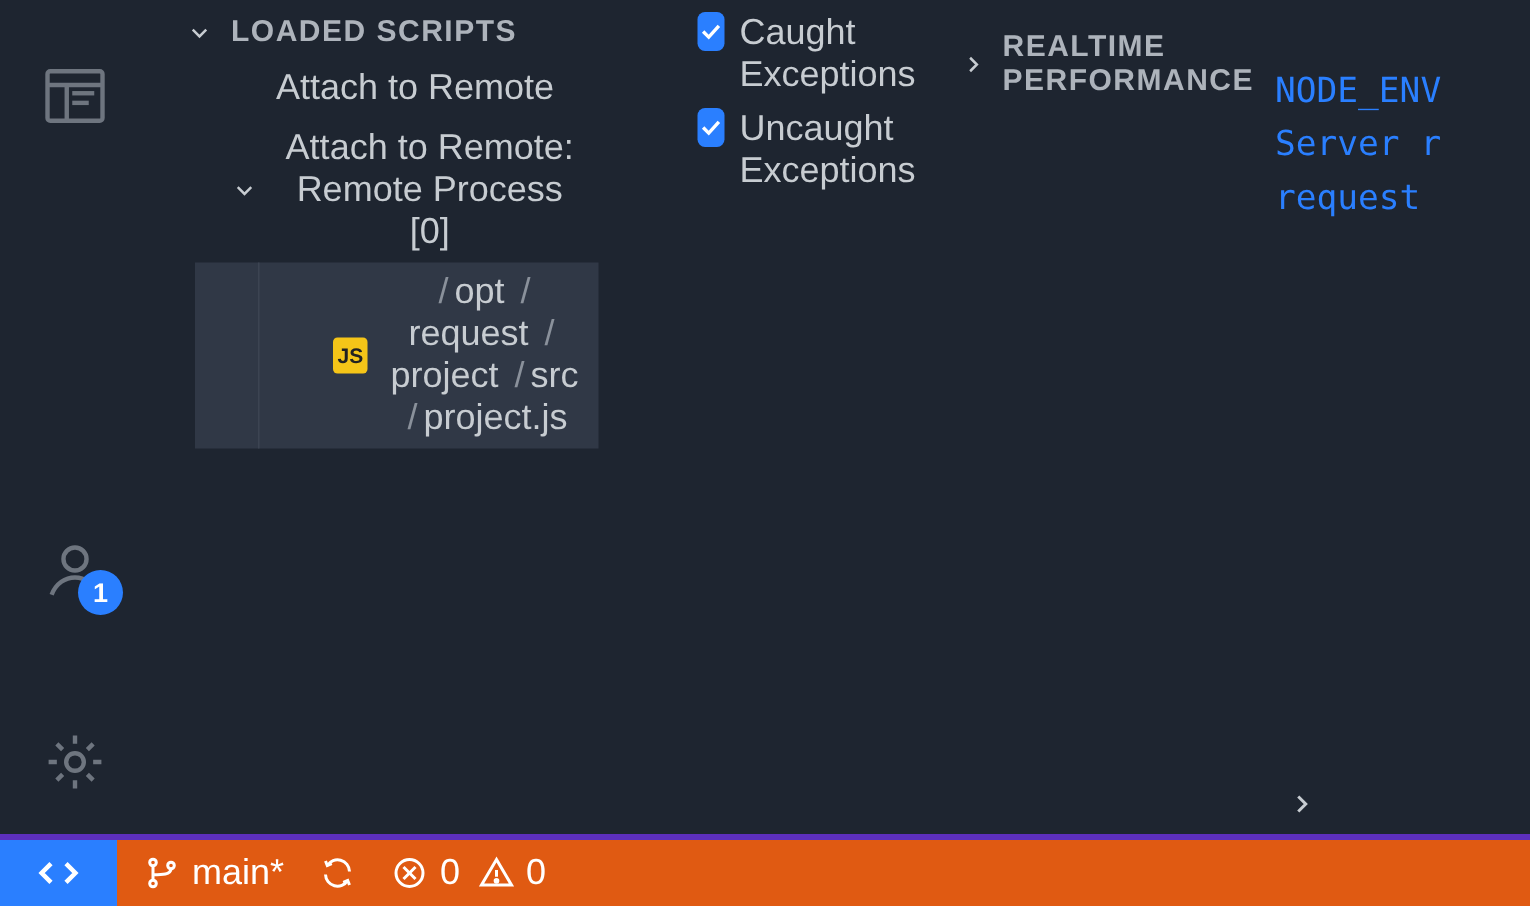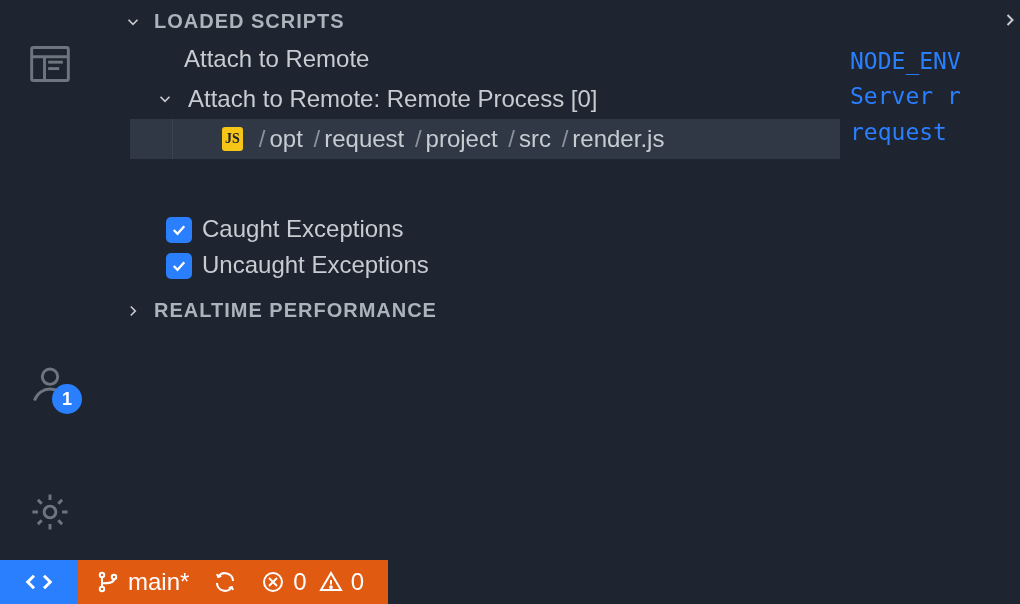--- a/index.html
+++ b/index.html
@@ -3,44 +3,44 @@
 <meta charset="utf-8">
 <style>
   * { box-sizing: border-box; margin: 0; padding: 0; }
   html, body { width: 1020px; height: 604px; overflow: hidden; font-family: -apple-system, BlinkMacSystemFont, "Segoe UI", sans-serif; background: #1e2530; color: #c7ccd1; }
   .app { display: flex; width: 100%; height: 100%; flex-direction: column; }
   .main { flex: 1; display: flex; min-height: 0; }
   .activity-bar { width: 100px; background: #1e2530; display: flex; flex-direction: column; align-items: center; padding-top: 40px; gap: 70px; }
   .activity-icon { width: 48px; height: 48px; display: flex; align-items: center; justify-content: center; color: #6e757f; position: relative; }
   .activity-icon svg { width: 44px; height: 44px; }
   .badge { position: absolute; bottom: -6px; right: -8px; background: #2a7fff; color: #fff; border-radius: 50%; width: 30px; height: 30px; font-size: 18px; font-weight: 600; display: flex; align-items: center; justify-content: center; }
-  .sidebar { flex: 1; background: #1e2530; display: flex; flex-direction: column; padding-top: 4px; min-width: 0; }
+  .sidebar { flex: 1; background: #1e2530; display: flex; flex-direction: row; padding-top: 4px; min-width: 0; }
   .section { display: flex; flex-direction: column; }
   .section-header { display: flex; align-items: center; gap: 10px; padding: 6px 0 6px 22px; font-size: 20px; font-weight: 700; letter-spacing: 1px; color: #adb3bb; text-transform: uppercase; cursor: pointer; }
   .chev { width: 22px; height: 22px; display:inline-flex; align-items:center; justify-content:center; }
   .chev svg { width: 18px; height: 18px; }
   .tree { display: flex; flex-direction: column; padding-left: 30px; font-size: 24px; color: #c7ccd1; }
   .tree-row { display: flex; align-items: center; gap: 12px; padding: 6px 10px 6px 20px; border-radius: 0; position: relative; text-align: center; }
   .tree-row.indent1 { padding-left: 54px; }
   .tree-row.indent2 { padding-left: 92px; }
   .tree-row.selected { background: #303846; }
   .tree-guide { position:absolute; left:42px; top:0; bottom:0; width:1px; background:#3c4452; }
-  .js-badge { background:#f5c518; color:#222; font-weight:700; font-size:14px; padding:4px 3px; border-radius:3px; font-family: Liberation Serif, serif; letter-spacing:0; }
+  .js-badge { background:#f5c518; color:#222; font-weight:700; font-size:14px; padding:4px 3px; border-radius:3px; font-family: Liberation Sans, sans-serif; letter-spacing:0; }
   .folder-icon { width: 24px; height: 24px; display:inline-flex; }
   .path-sep { color:#8a919b; padding: 0 4px; }
   .spacer-v { height: 52px; }
   .breakpoints-list { padding-left: 66px; font-size: 24px; }
-  .bp-row { display:flex; align-items:flex-end; gap:10px; padding:4px 0; }
+  .bp-row { display:flex; align-items:flex-start; gap:10px; padding:4px 0; }
   .checkbox { width:26px; height:26px; background:#2a7fff; border-radius:5px; display:inline-flex; align-items:center; justify-content:center; }
   .checkbox svg { width:18px; height:18px; }
   .realtime { margin-top: 10px; }
   .terminal { width: 180px; background:#1e2530; padding: 8px 0 0 10px; font-family: "Menlo", "Consolas", monospace; color:#2a7fff; font-size:23px; line-height:1.55; white-space:pre; overflow:hidden; }
   .terminal-footer { height: 40px; display:flex; align-items:center; padding-left: 18px; color:#adb3bb; }
   .terminal-footer svg { width:20px; height:20px; }
-  .statusbar-wrap { display:flex; flex-direction: row; }
+  .statusbar-wrap { display:flex; flex-direction: column; }
   .purple-strip { height:4px; background:#5d2fbd; }
   .statusbar { height:44px; background:#e05a12; color:#fff; display:flex; align-items:center; font-size:24px; }
   .sb-remote { width:78px; height:44px; background:#2a7fff; display:flex; align-items:center; justify-content:center; margin-right: 18px; }
   .sb-remote svg { width:30px; height:30px; }
   .sb-item { display:flex; align-items:center; gap:8px; margin-right: 24px; white-space:nowrap; }
   .sb-item svg { width:24px; height:24px; }
   .mono-path span { display:inline-block; }
 </style>
 </head>
 <body>
@@ -98,21 +98,21 @@
             <span>Attach to Remote: Remote Process [0]</span>
           </div>
           <div class="tree-row indent2 selected">
             <span class="tree-guide"></span>
             <span class="js-badge">JS</span>
             <span class="mono-path">
               <span class="path-sep">/</span><span>opt</span>
               <span class="path-sep">/</span><span>request</span>
               <span class="path-sep">/</span><span>project</span>
               <span class="path-sep">/</span><span>src</span>
-              <span class="path-sep">/</span><span>render.js</span>
+              <span class="path-sep">/</span><span>project.js</span>
             </span>
           </div>
         </div>
       </div>
 
       <div class="spacer-v"></div>
 
       <div class="section">
         <div class="breakpoints-list">
           <div class="bp-row">
@@ -139,21 +139,21 @@
           <span class="chev">
             <svg viewBox="0 0 24 24" fill="none" stroke="#c7ccd1" stroke-width="2.2">
                 <polyline points="9 6 15 12 9 18"></polyline>
               </svg>
           </span>
           <span>REALTIME PERFORMANCE</span>
         </div>
       </div>
     </div>
 
-    <div style="display:flex; flex-direction:row; width:180px;">
+    <div style="display:flex; flex-direction:column; width:180px;">
       <div class="terminal" style="flex:1;">
 <span>NODE_ENV</span>
 <span>Server r</span>
 <span>request</span>
       </div>
       <div class="terminal-footer">
         <svg viewBox="0 0 24 24" fill="none" stroke="#c7ccd1" stroke-width="2.4">
             <polyline points="9 6 15 12 9 18"></polyline>
           </svg>
       </div>

